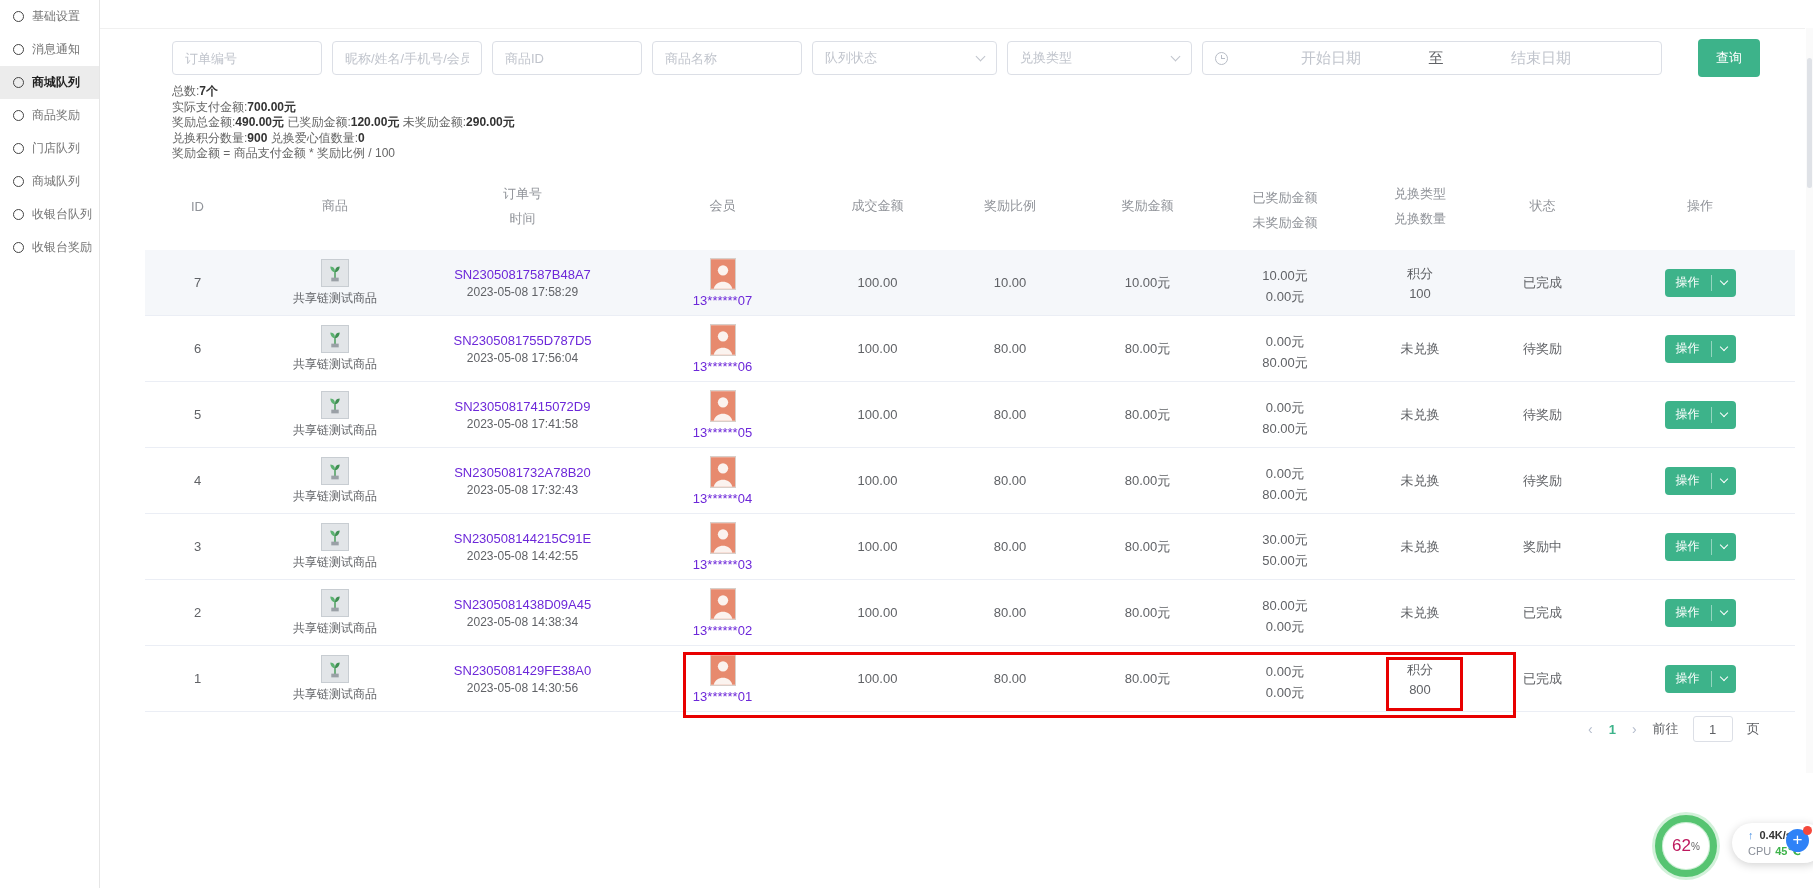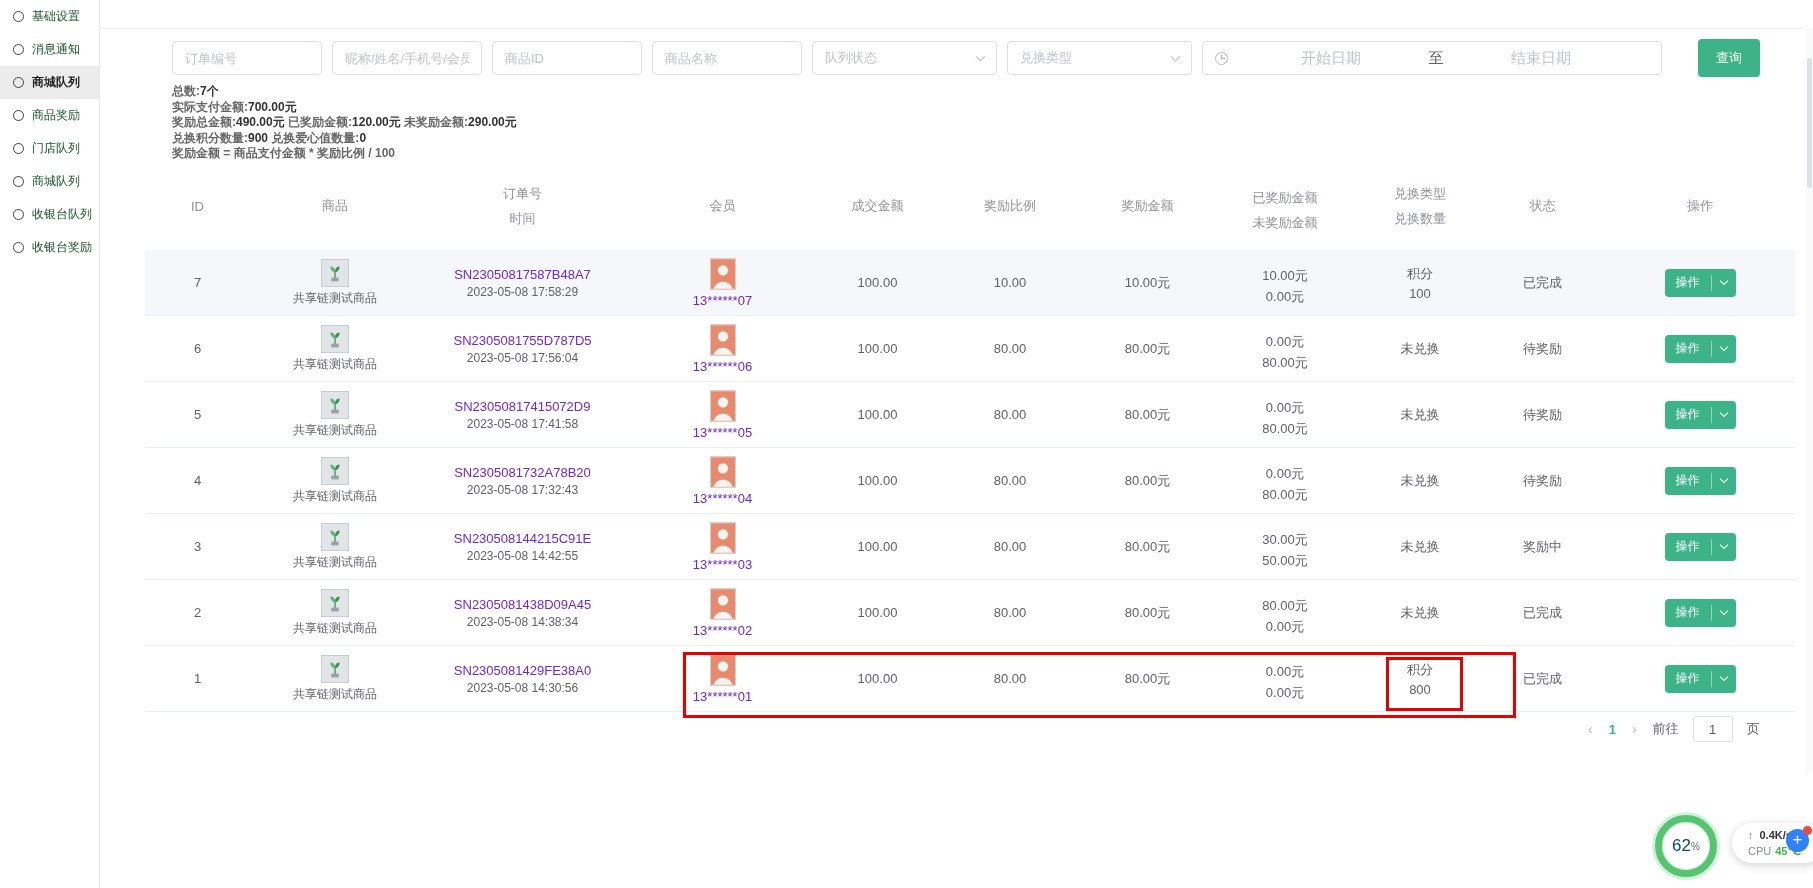--- a/index.html
+++ b/index.html
@@ -3,21 +3,21 @@
 <meta charset="utf-8">
 <style>
   * { margin:0; padding:0; box-sizing:border-box; }
   html,body { width:1813px; height:888px; background:#fff; overflow:hidden;
               font-family:"Liberation Sans","DejaVu Sans",sans-serif; }
 
   
   .sidebar { position:absolute; left:0; top:0; width:100px; height:888px;
              background:#fff; border-right:1px solid #e6e6e6; z-index:5; }
   .side-item { height:33px; display:flex; align-items:center; gap:8px;
-               padding-left:13px; cursor:pointer; font-size:12px; color:#14532d; }
+               padding-left:13px; cursor:pointer; font-size:12px; color:#737373; }
   .side-item.active { background:#ececec; color:#1f1f1f; font-weight:bold; }
   .ring { width:11px; height:11px; border:1.5px solid #444; border-radius:50%; flex:none; }
 
   
   .topline { position:absolute; left:100px; right:8px; top:28px; height:1px; background:#f0f0f0; }
   .filters { position:absolute; left:172px; top:39px; display:flex; gap:10px; align-items:center; }
   .f-input { width:150px; height:34px; border:1px solid #dcdfe6; border-radius:4px;
              padding:0 12px; font-size:13px; color:#606266; outline:none;
              font-family:"Liberation Sans","DejaVu Sans",sans-serif; }
   .f-input::placeholder { color:#c0c4cc; }
@@ -32,21 +32,21 @@
   .clock::after { content:""; position:absolute; left:5px; top:2px; width:1px; height:4px; background:#b8bdc6; }
   .clock::before{ content:""; position:absolute; left:5px; top:5px; width:4px; height:1px; background:#b8bdc6; }
   .f-date .dstart { width:150px; text-align:center; }
   .f-date .dsep { color:#606266; width:60px; text-align:center; }
   .f-date .dend { width:150px; text-align:center; }
   .search-btn { margin-left:26px; width:62px; height:38px; border:none; border-radius:4px;
                 color:#fff; font-size:13px; cursor:pointer;
                 font-family:"Liberation Sans","DejaVu Sans",sans-serif; }
 
   
-  .summary { position:absolute; left:172px; top:84px; font-size:12px; color:#666;font-weight:bold; }
+  .summary { position:absolute; left:172px; top:84px; font-size:12px; color:#666; }
   .summary .line { line-height:15.5px; }
   .summary b { color:#333; }
 
   
   .table { position:absolute; left:145px; top:162px; width:1650px; }
   .tr { display:flex; align-items:center; }
   .thead { height:88px; }
   .th { color:#909399; font-size:13px; font-weight:500; display:flex; flex-direction:column;
         align-items:center; justify-content:center; gap:7px; }
   .tbody .tr { height:66px; border-bottom:1px solid #ebeef5; background:#fff; }
@@ -94,21 +94,21 @@
   .mon-l2 .temp { font-weight:bold; }
   .mon-plus { position:absolute; left:1786px; top:829px; width:23px; height:23px; border-radius:50%;
               background:#2f82f7; color:#fff; font-size:17px; line-height:21px; text-align:center;
               cursor:pointer; z-index:10; }
   .mon-dot { position:absolute; left:1803px; top:826px; width:9px; height:9px; border-radius:50%;
              background:#f5483b; z-index:11; }
   .gauge { position:absolute; left:1655px; top:815px; width:62px; height:62px; border-radius:50%;
            background:#fff; border:7px solid #56c471; z-index:10;
            box-shadow:0 0 0 3px rgba(130,215,150,.35), inset 0 0 0 1px rgba(130,215,150,.4);
            display:flex; align-items:center; justify-content:center; }
-  .gauge .pct { font-size:17px; color:#0c4a6e; }
+  .gauge .pct { font-size:17px; color:#be185d; }
   .gauge .psign { font-size:10px; color:#666; }
 </style>
 </head>
 <body>
 
 <div class="sidebar" id="sidebar">
     <div class="side-item">
       <span class="ring"></span>
       <span>基础设置</span>
     </div>

